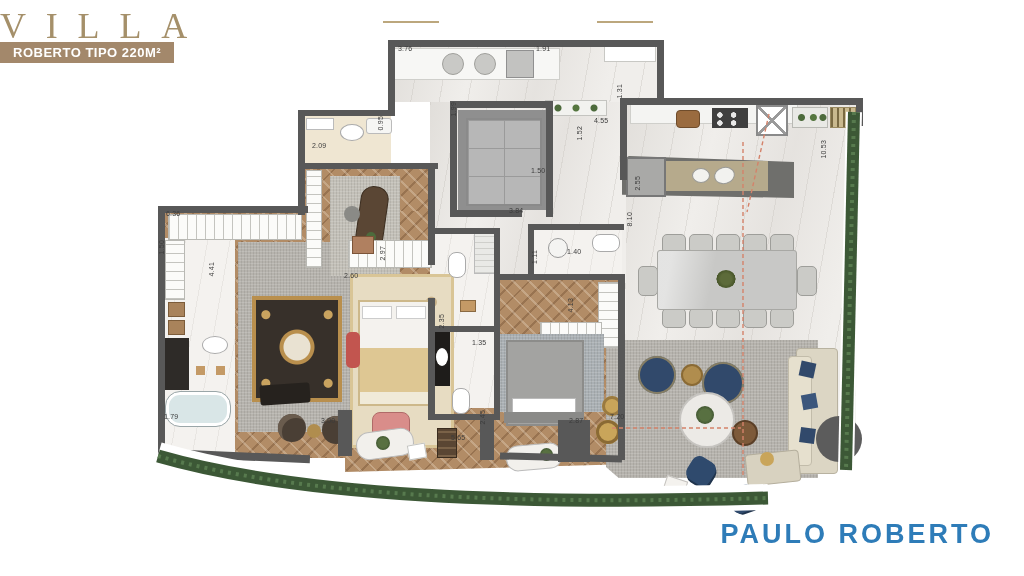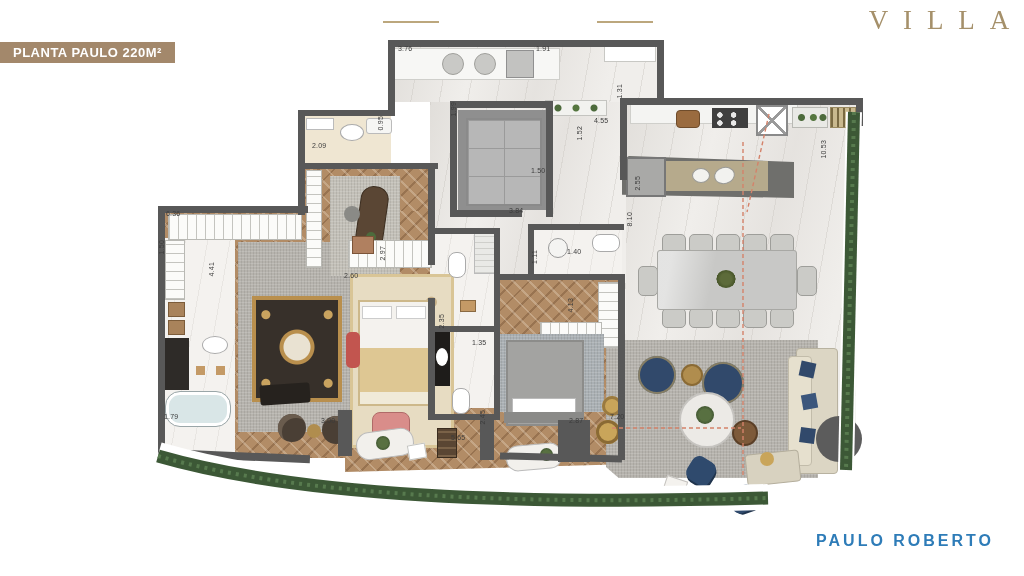--- a/index.html
+++ b/index.html
@@ -1,28 +1,28 @@
 <!DOCTYPE html>
 <html style="--gold: #a5906a; --badge: #a3886b; --wall: #585858; --hedge: #3c5836; --logoLight: #2e7cb8; --logoDark: #1267ab; --redline: #d4826a;"><head>
 <meta charset="utf-8">
 <style>
   html,body{margin:0;padding:0;}
   body{width:1024px;height:576px;position:relative;overflow:hidden;background:#ffffff;
        font-family:"Liberation Sans",sans-serif;}
   #stage{position:absolute;inset:0;}
   
-  #brand{position:absolute;top:5px;left:0;right:0;text-align:right;
-         font-family:"Liberation Serif",serif;font-size:27px;font-weight:400;
+  #brand{position:absolute;top:5px;left:0;right:0;text-align:left;
+         font-family:"Liberation Serif",serif;font-size:36px;font-weight:400;
          letter-spacing:.55em;color:var(--gold,#a5906a);}
   .brandline{position:absolute;top:21px;width:56px;height:2px;background:#bca77d;}
   #badge{position:absolute;left:0;top:42px;height:21px;line-height:21px;padding:0 13px;
          background:var(--badge,#a3886b);color:#fff;font-weight:bold;font-size:13px;letter-spacing:.5px;}
   
   #logo{position:absolute;right:30px;bottom:26px;text-align:right;z-index:60;}
-  #logo .l1{font-size:16px;font-weight:bold;letter-spacing:3px;color:var(--logoLight,#2e7cb8);}
+  #logo .l1{font-size:27px;font-weight:bold;letter-spacing:3px;color:var(--logoLight,#2e7cb8);}
   #logo .l2{font-size:48px;font-weight:bold;letter-spacing:1px;line-height:.92;
             color:var(--logoDark,#1267ab);-webkit-text-stroke:2.4px var(--logoDark,#1267ab);}
   
   .abs{position:absolute;}
   .w{position:absolute;background:var(--wall,#585858);z-index:30;}
   .marble{background-color:#f0eeeb;background-image:
       linear-gradient(105deg,rgba(200,196,190,.38) 0%,transparent 30%,rgba(205,200,195,.3) 55%,transparent 80%),
       repeating-linear-gradient(100deg,rgba(175,170,163,.25) 0 1px,transparent 1px 28px);}
   .wood{background-color:#b28c66;background-image:
       repeating-linear-gradient(45deg,rgba(255,245,230,.25) 0 2px,rgba(0,0,0,0) 2px 11px),
@@ -59,21 +59,21 @@
   svg{position:absolute;inset:0;z-index:40;pointer-events:none;}
 </style>
 </head>
 <body>
 
 <div id="stage">
 
   <div id="brand">VILLA</div>
   <div class="brandline" style="left:383px"></div>
   <div class="brandline" style="left:597px"></div>
-  <div id="badge">PLANTA PAULO 220M²</div>
+  <div id="badge">ROBERTO TIPO 220M²</div>
 
   <div class="abs marble" style="left:392px;top:44px;width:268px;height:58px"></div>
   <div class="abs marble" style="left:622px;top:102px;width:236px;height:372px;clip-path:polygon(0 0,100% 0,99% 92%,80% 100%,0 98%)"></div>
   <div class="abs marble" style="left:430px;top:102px;width:196px;height:232px"></div>
   <div class="abs beige" style="left:303px;top:114px;width:88px;height:50px"></div>
   <div class="abs wood" style="left:303px;top:168px;width:130px;height:290px"></div>
   <div class="abs wood" style="left:163px;top:211px;width:268px;height:246px"></div>
   <div class="abs whitebath" style="left:163px;top:238px;width:72px;height:218px"></div>
   <div class="abs whitebath" style="left:430px;top:228px;width:68px;height:192px"></div>
   <div class="abs whitebath" style="left:530px;top:228px;width:92px;height:50px"></div>

